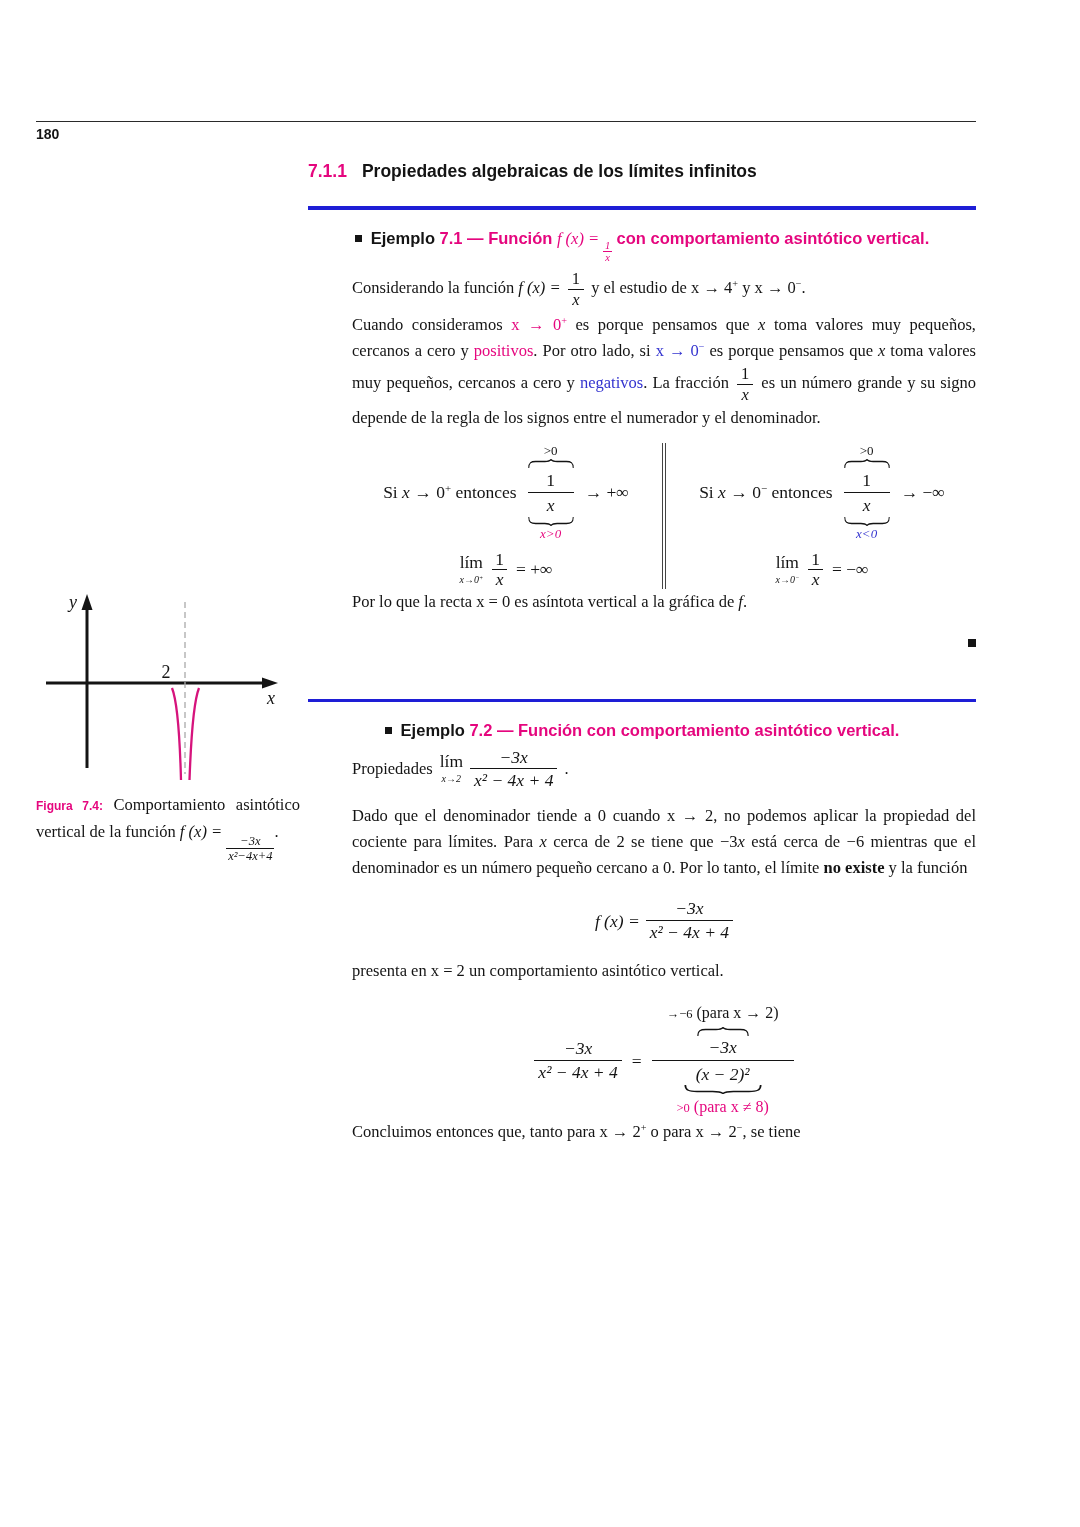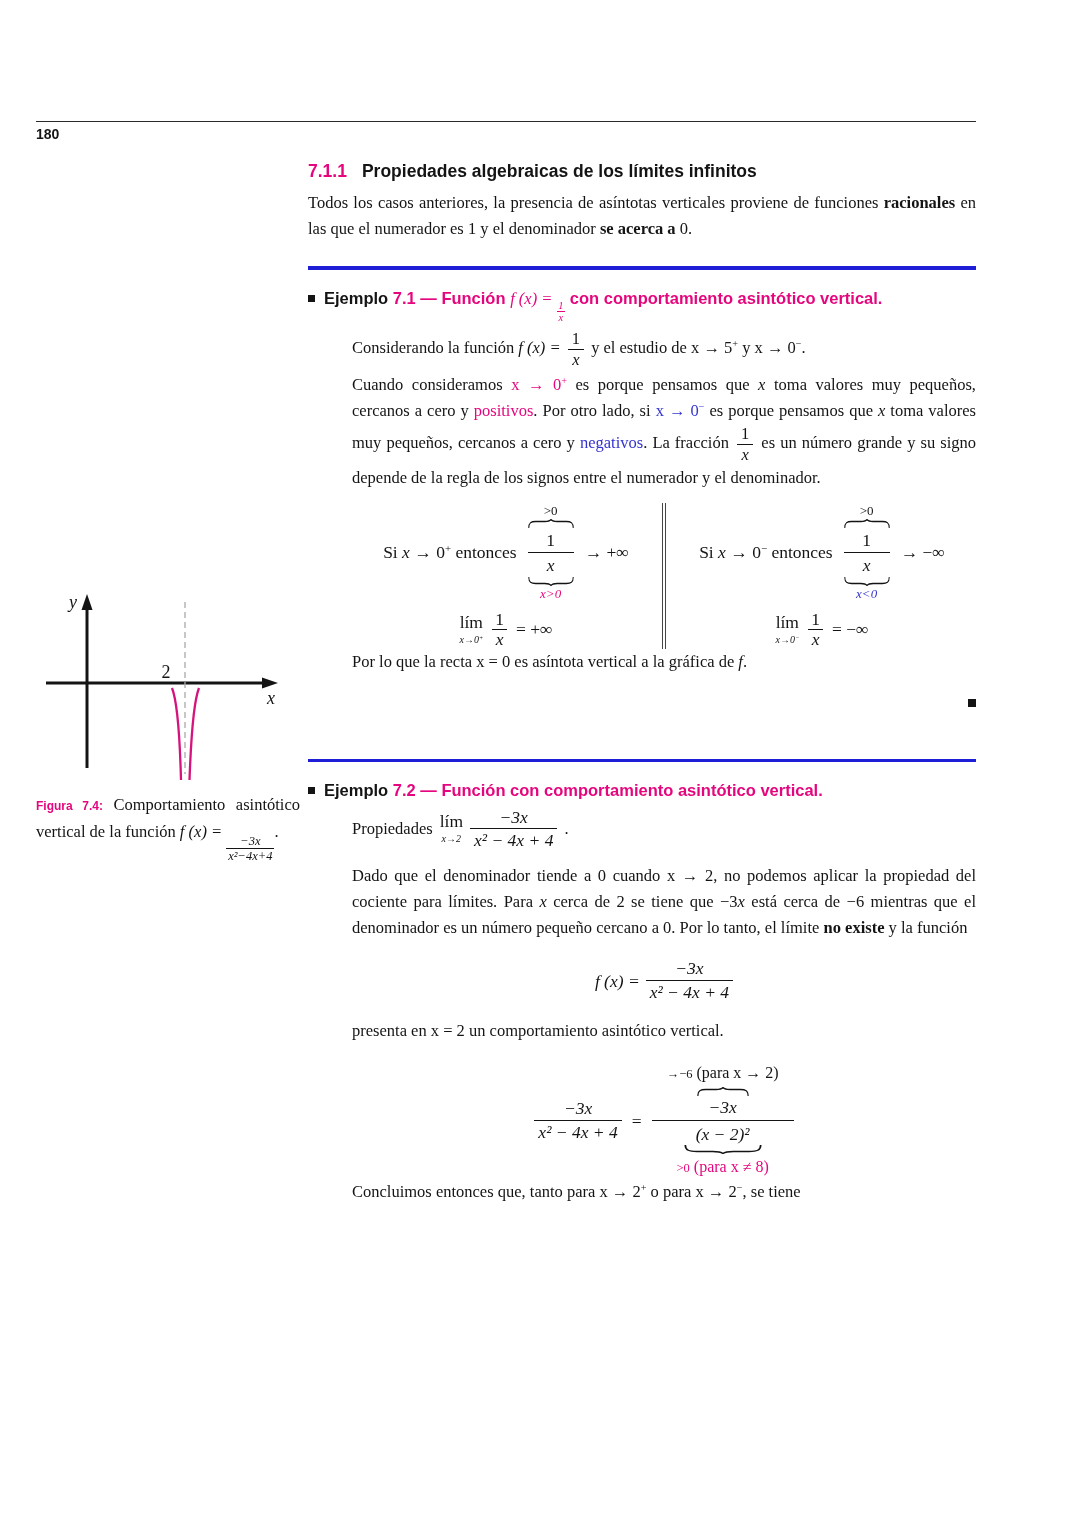--- a/index.html
+++ b/index.html
@@ -11,21 +11,21 @@
   .header-rule{position:absolute;left:36px;top:121px;width:940px;height:0;border-top:1.6px solid #2a2a2a;}
   
   .col{position:absolute;left:308px;top:0;width:668px;}
   .sec-head{margin-top:160px;font-family:"Liberation Sans",sans-serif;font-weight:bold;
             font-size:17.5px;line-height:22px;}
   .sec-num{color:#e5067e;margin-right:15px;}
   .intro{margin:8px 0 0 0;text-align:justify;}
   b{font-weight:bold;}
   .blue-rule{height:3.6px;background:#1e1ed6;margin-top:24px;}
   .blue-rule.r2{margin-top:44px;}
-  .ex-head{margin-top:16px;font-family:"Liberation Sans",sans-serif;font-weight:bold;font-size:16.5px;line-height:24px;}
+  .ex-head{margin-top:16px;font-family:"Liberation Sans",sans-serif;font-weight:bold;font-size:16.5px;line-height:24px;text-align:center;}
   .mag{color:#e5067e;}
   .blu{color:#3333cf;}
   .mi{font-style:italic;}
   .sqb{display:inline-block;width:7px;height:7px;background:#141414;margin-right:9px;vertical-align:2px;}
   .ex-body{margin-left:44px;}
   .ex-body p{margin:0;text-align:justify;}
   .p-top6{margin-top:6px !important;}
   .p-top2{margin-top:2px !important;}
   .p-top12{margin-top:12px !important;}
   .p-top14{margin-top:14px !important;}
@@ -108,36 +108,35 @@
         </span><span>.</span>
     </div>
   </aside>
 
   <main class="col">
 
     <div class="sec-head">
       <span class="sec-num">7.1.1</span><span>Propiedades algebraicas de los límites infinitos</span>
     </div>
 
-    <p class="intro"><span>Todos los casos anteriores, la presencia de asíntotas verticales proviene de funciones </span><b>racionales</b><span> en las que el numerador es 1 y el denominador </span><b>se acerca a</b><span> 0.</span></p>
 
     <div class="blue-rule"></div>
 
     <div class="ex-head">
       <span class="sqb"></span><span>Ejemplo </span><span class="mag">7.1 — </span><span class="mag">Función </span><span class="mag mi" style="font-family:'Liberation Serif',serif;font-weight:normal;">f (x) = </span><span class="sfrac mag" style="font-family:'Liberation Serif',serif;font-weight:normal;">
           <span>1</span>
           <span class="fd">x</span>
         </span><span class="mag"> con comportamiento asintótico vertical.</span>
     </div>
 
     <div class="ex-body">
       <p class="p-top6"><span>Considerando la función </span><span class="mi">f (x) = </span><span class="bfrac">
             <span class="fn">1</span>
             <span class="fd mi">x</span>
-          </span><span> y el estudio de x → 5</span><sup class="s">+</sup><span> y x → 0</span><sup class="s">−</sup><span>.</span></p>
+          </span><span> y el estudio de x → 4</span><sup class="s">+</sup><span> y x → 0</span><sup class="s">−</sup><span>.</span></p>
 
       <p class="p-top2"><span>Cuando consideramos </span><span class="mag">x → 0</span><sup class="s mag">+</sup><span> es porque pensamos que </span><span class="mi">x</span><span> toma valores muy pequeños, cercanos a cero y </span><span class="mag">positivos</span><span>. Por otro lado, si </span><span class="blu">x → 0</span><sup class="s blu">−</sup><span> es porque pensamos que </span><span class="mi">x</span><span> toma valores muy pequeños, cercanos a cero y </span><span class="blu">negativos</span><span>. La fracción </span><span class="bfrac">
             <span class="fn">1</span>
             <span class="fd mi">x</span>
           </span><span> es un número grande y su signo depende de la regla de los signos entre el numerador y el denominador.</span></p>
 
       <div class="disp1">
         <div class="dcol">
           <div class="dline">
             <span><span>Si </span><span class="mi">x</span><span> → 0</span><sup class="s">+</sup><span> entonces</span></span>

